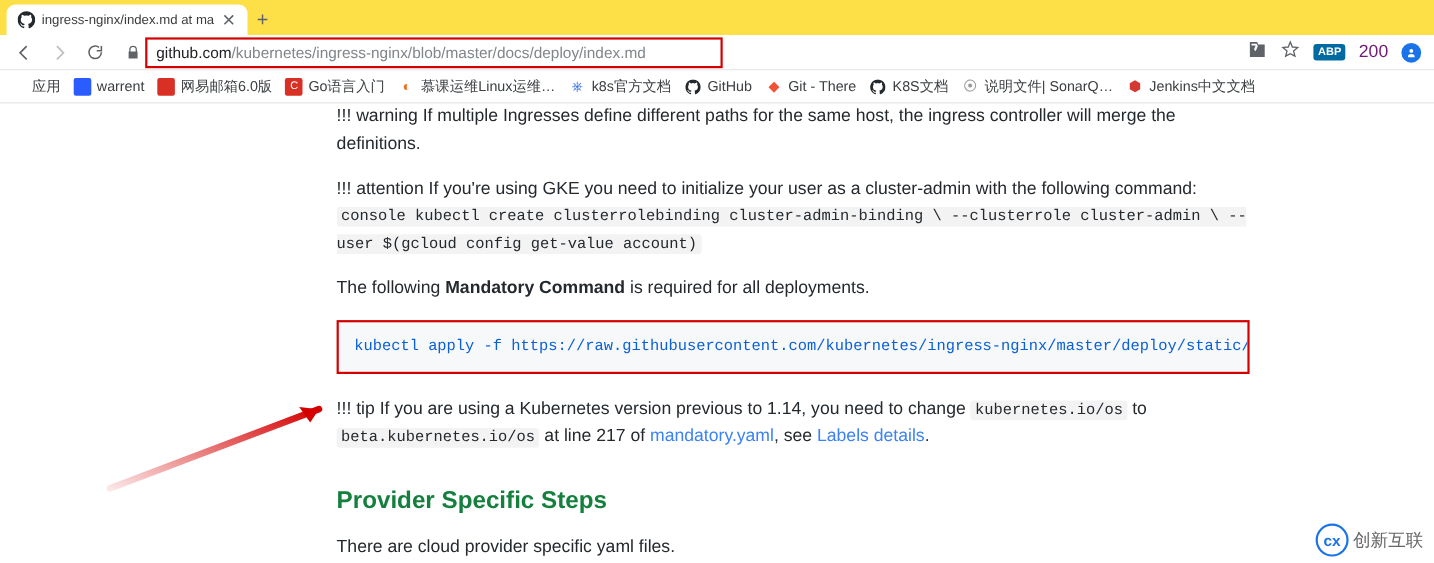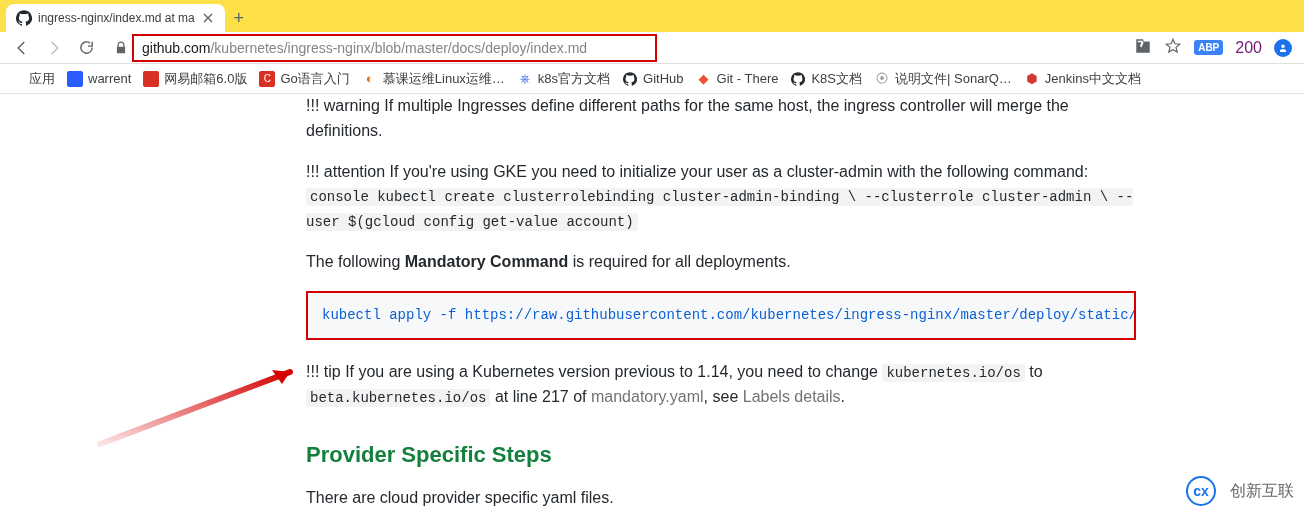--- a/index.html
+++ b/index.html
@@ -15,46 +15,46 @@
 
   
   .toolbar { height: 32px; background: #fff; display: flex; align-items: center; padding: 0 8px; gap: 4px; border-bottom: 1px solid #e0e0e0; text-align: right; }
   .nav-icon { width: 28px; height: 28px; display: flex; align-items: center; justify-content: center; color: #5f6368; border-radius: 50%; }
   .nav-icon.disabled { color: #b8b8b8; }
   .omnibox-wrap { flex: 0 0 auto; width: 525px; border: 2px solid #d40000; display: flex; align-items: center; height: 28px; padding: 0 8px; gap: 6px; border-radius: 0; }
   .omnibox-url { font-size: 14px; color: #202124; white-space: nowrap; }
   .omnibox-url .url-path { color: #80868b; }
   .toolbar-spacer { flex: 1; }
   .right-icons { display: flex; align-items: center; gap: 12px; padding-right: 4px; }
-  .badge-abp { background: #3b82f6; color: #fff; font-size: 10px; font-weight: bold; border-radius: 3px; padding: 2px 4px; }
+  .badge-abp { background: #0369a1; color: #fff; font-size: 10px; font-weight: bold; border-radius: 3px; padding: 2px 4px; }
   .ext-count { font-size: 16px; color: #701a75; }
   .avatar { width: 18px; height: 18px; border-radius: 50%; background: #1a73e8; display: flex; align-items: center; justify-content: center; }
 
   
   .bookmarks { height: 30px; background: #fff; display: flex; align-items: center; padding: 0 8px; gap: 12px; border-bottom: 1px solid #e4e4e4; font-size: 13px; color: #3c4043; }
   .bm { display: flex; align-items: center; gap: 5px; white-space: nowrap; }
   .bm-icon { width: 16px; height: 16px; display: flex; align-items: center; justify-content: center; }
   .apps-icon { display: grid; grid-template-columns: 5px 5px; grid-template-rows: 5px 5px; gap: 1px; }
   .apps-icon span { background: #5f6368; border-radius: 1px; }
   .apps-icon span:nth-child(1){background:#ea4335;} .apps-icon span:nth-child(2){background:#4285f4;} .apps-icon span:nth-child(3){background:#34a853;} .apps-icon span:nth-child(4){background:#fbbc04;}
 
   
   .page { position: absolute; left: 0; right: 0; top: 94px; bottom: 0; overflow: hidden; }
   .content { margin-left: 306px; width: 830px; font-size: 16px; color: #24292e; line-height: 1.55; }
   .content p { margin: 0 0 16px 0; }
   code.inline { background: #f3f3f3; font-family: Consolas, "Courier New", monospace; font-size: 14px; padding: 1px 4px; border-radius: 3px; color: #24292e; }
   .mandatory-box { border: 2px solid #d40000; background: #f6f8fa; padding: 12px 14px; font-family: Consolas, "Courier New", monospace; font-size: 14px; color: #0b60d6; margin: 12px 0 20px 0; white-space: pre; overflow: hidden; }
   .content h2 { font-size: 22px; font-weight: 700; margin: 28px 0 14px 0; color: #15803d; }
-  a.link { color: #737373; text-decoration: none; }
+  a.link { color: #3b82f6; text-decoration: none; }
 
   
   .arrow-svg { position: absolute; left: 90px; top: 250px; width: 230px; height: 110px; pointer-events: none; }
 
   
-  .watermark { position: absolute; right: 10px; bottom: 6px; display: flex; align-items: center; gap: 14px; font-size: 16px; color: #666; font-weight: 500; }
+  .watermark { position: absolute; right: 10px; bottom: 6px; display: flex; align-items: center; gap: 4px; font-size: 16px; color: #666; font-weight: 500; }
   .wm-logo { width: 30px; height: 30px; border: 2px solid #1a73e8; border-radius: 50%; display: flex; align-items: center; justify-content: center; color: #1a73e8; font-weight: bold; font-size: 14px; }
 
   .lock-icon svg, .gh-svg { display:block; }
 </style>
 </head>
 <body>
 
 <div class="tab-strip">
   <div class="tab">
     <span class="favicon">

